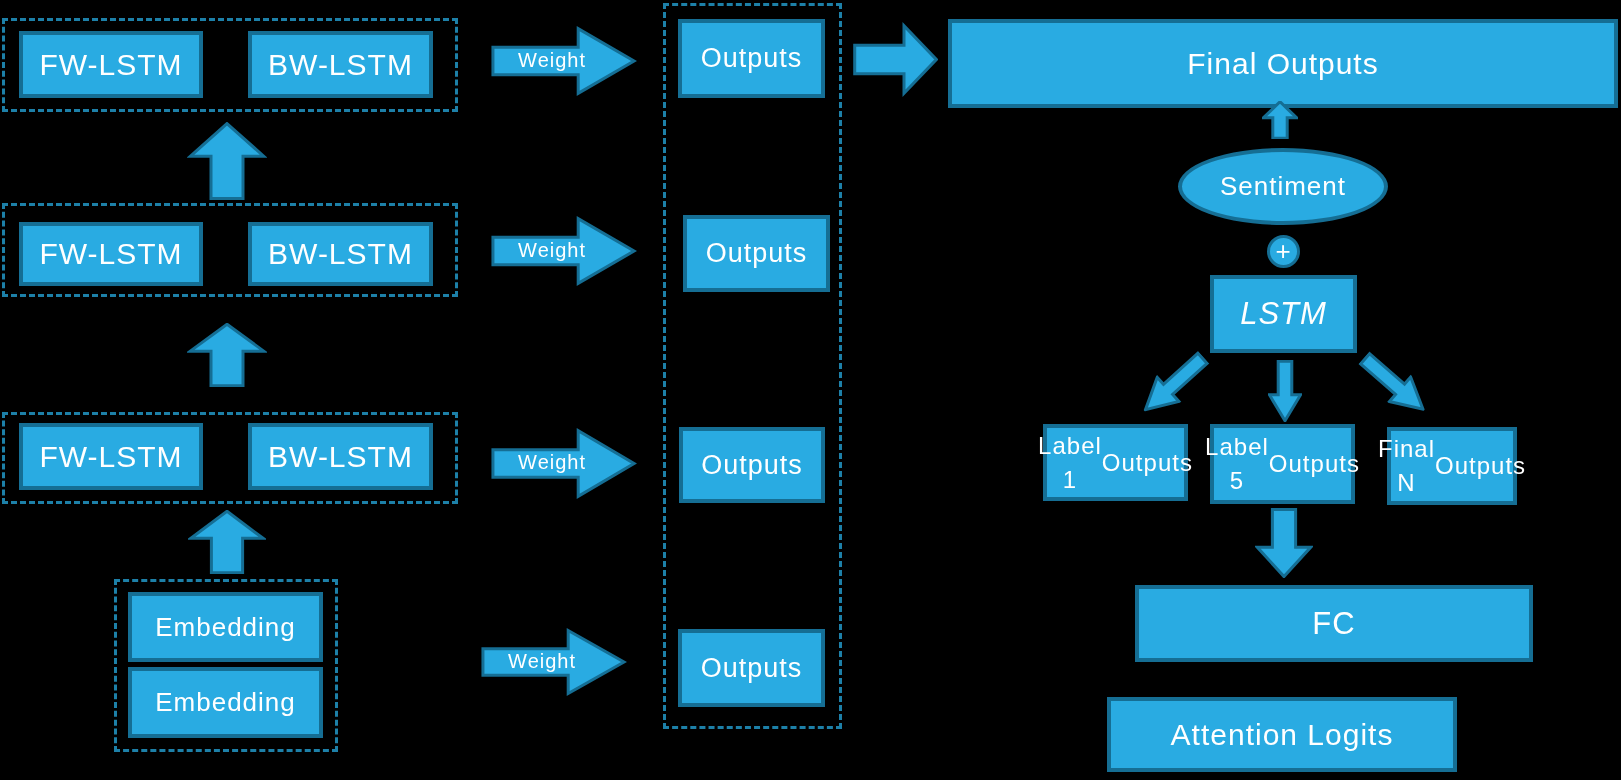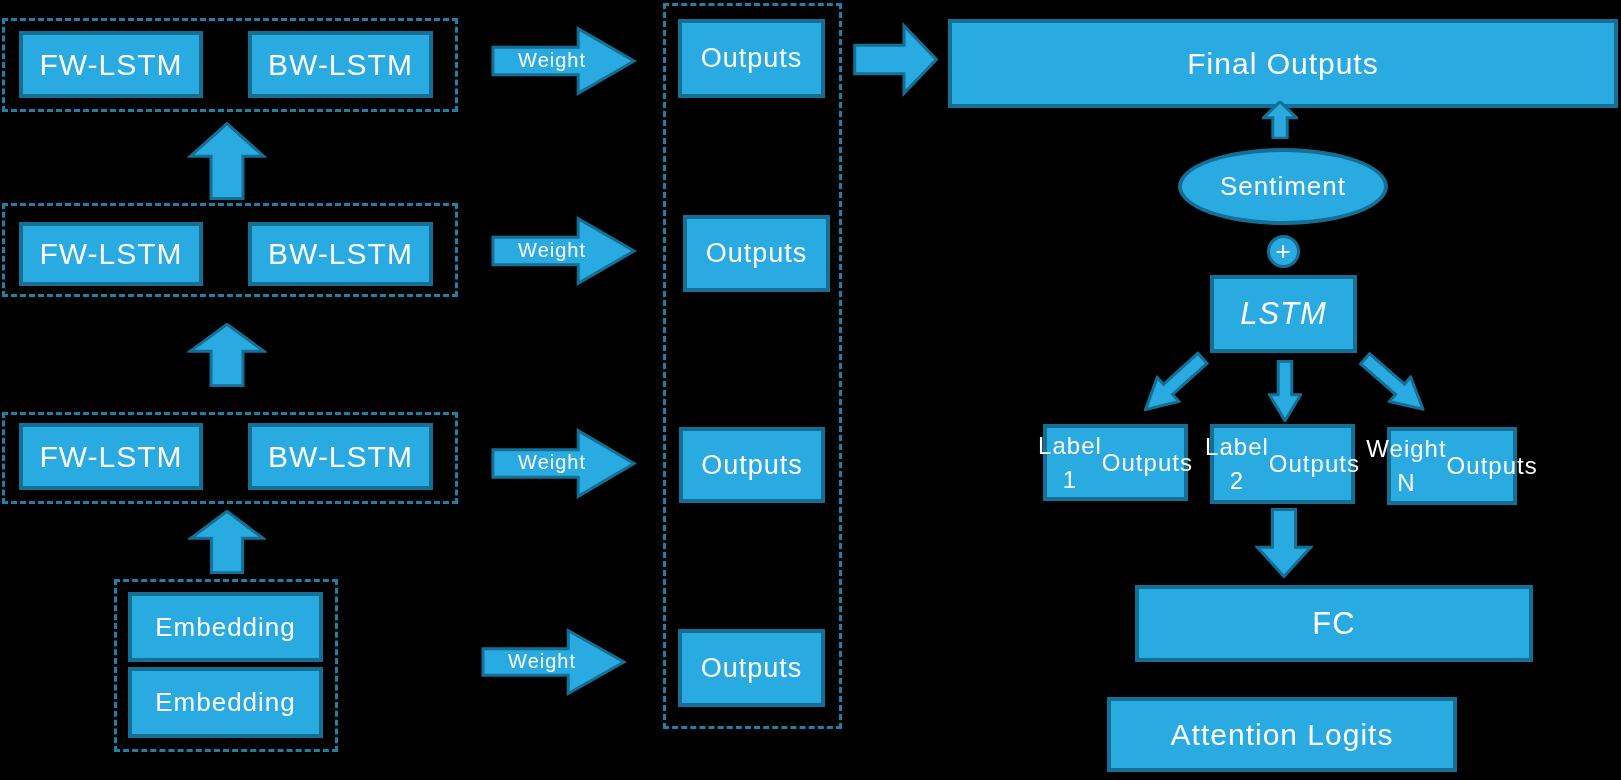--- a/index.html
+++ b/index.html
@@ -163,25 +163,25 @@
     </svg>
   <svg class="arrow" style="left:1354px;top:366px;width:80px;height:36px;transform:rotate(41deg);">
       <use href="#arr-right" xlink:href="#arr-right"></use>
     </svg>
 
   <div class="box two-line" style="left:1043px;top:424px;width:145px;height:77px;font-size:24px;">
     <span>Label 1</span>
     <span>Outputs</span>
   </div>
   <div class="box two-line" style="left:1210px;top:424px;width:145px;height:80px;font-size:24px;">
-    <span>Label 2</span>
+    <span>Label 5</span>
     <span>Outputs</span>
   </div>
   <div class="box two-line" style="left:1387px;top:427px;width:130px;height:78px;font-size:24px;">
-    <span>Weight N</span>
+    <span>Final N</span>
     <span>Outputs</span>
   </div>
 
   <svg class="arrow" style="left:1255px;top:508px;width:58px;height:70px;">
       <use href="#arr-down" xlink:href="#arr-down"></use>
     </svg>
 
   <div class="box" style="left:1135px;top:585px;width:398px;height:77px;font-size:31px;align-items:center;">
       <span>FC</span>
     </div>

